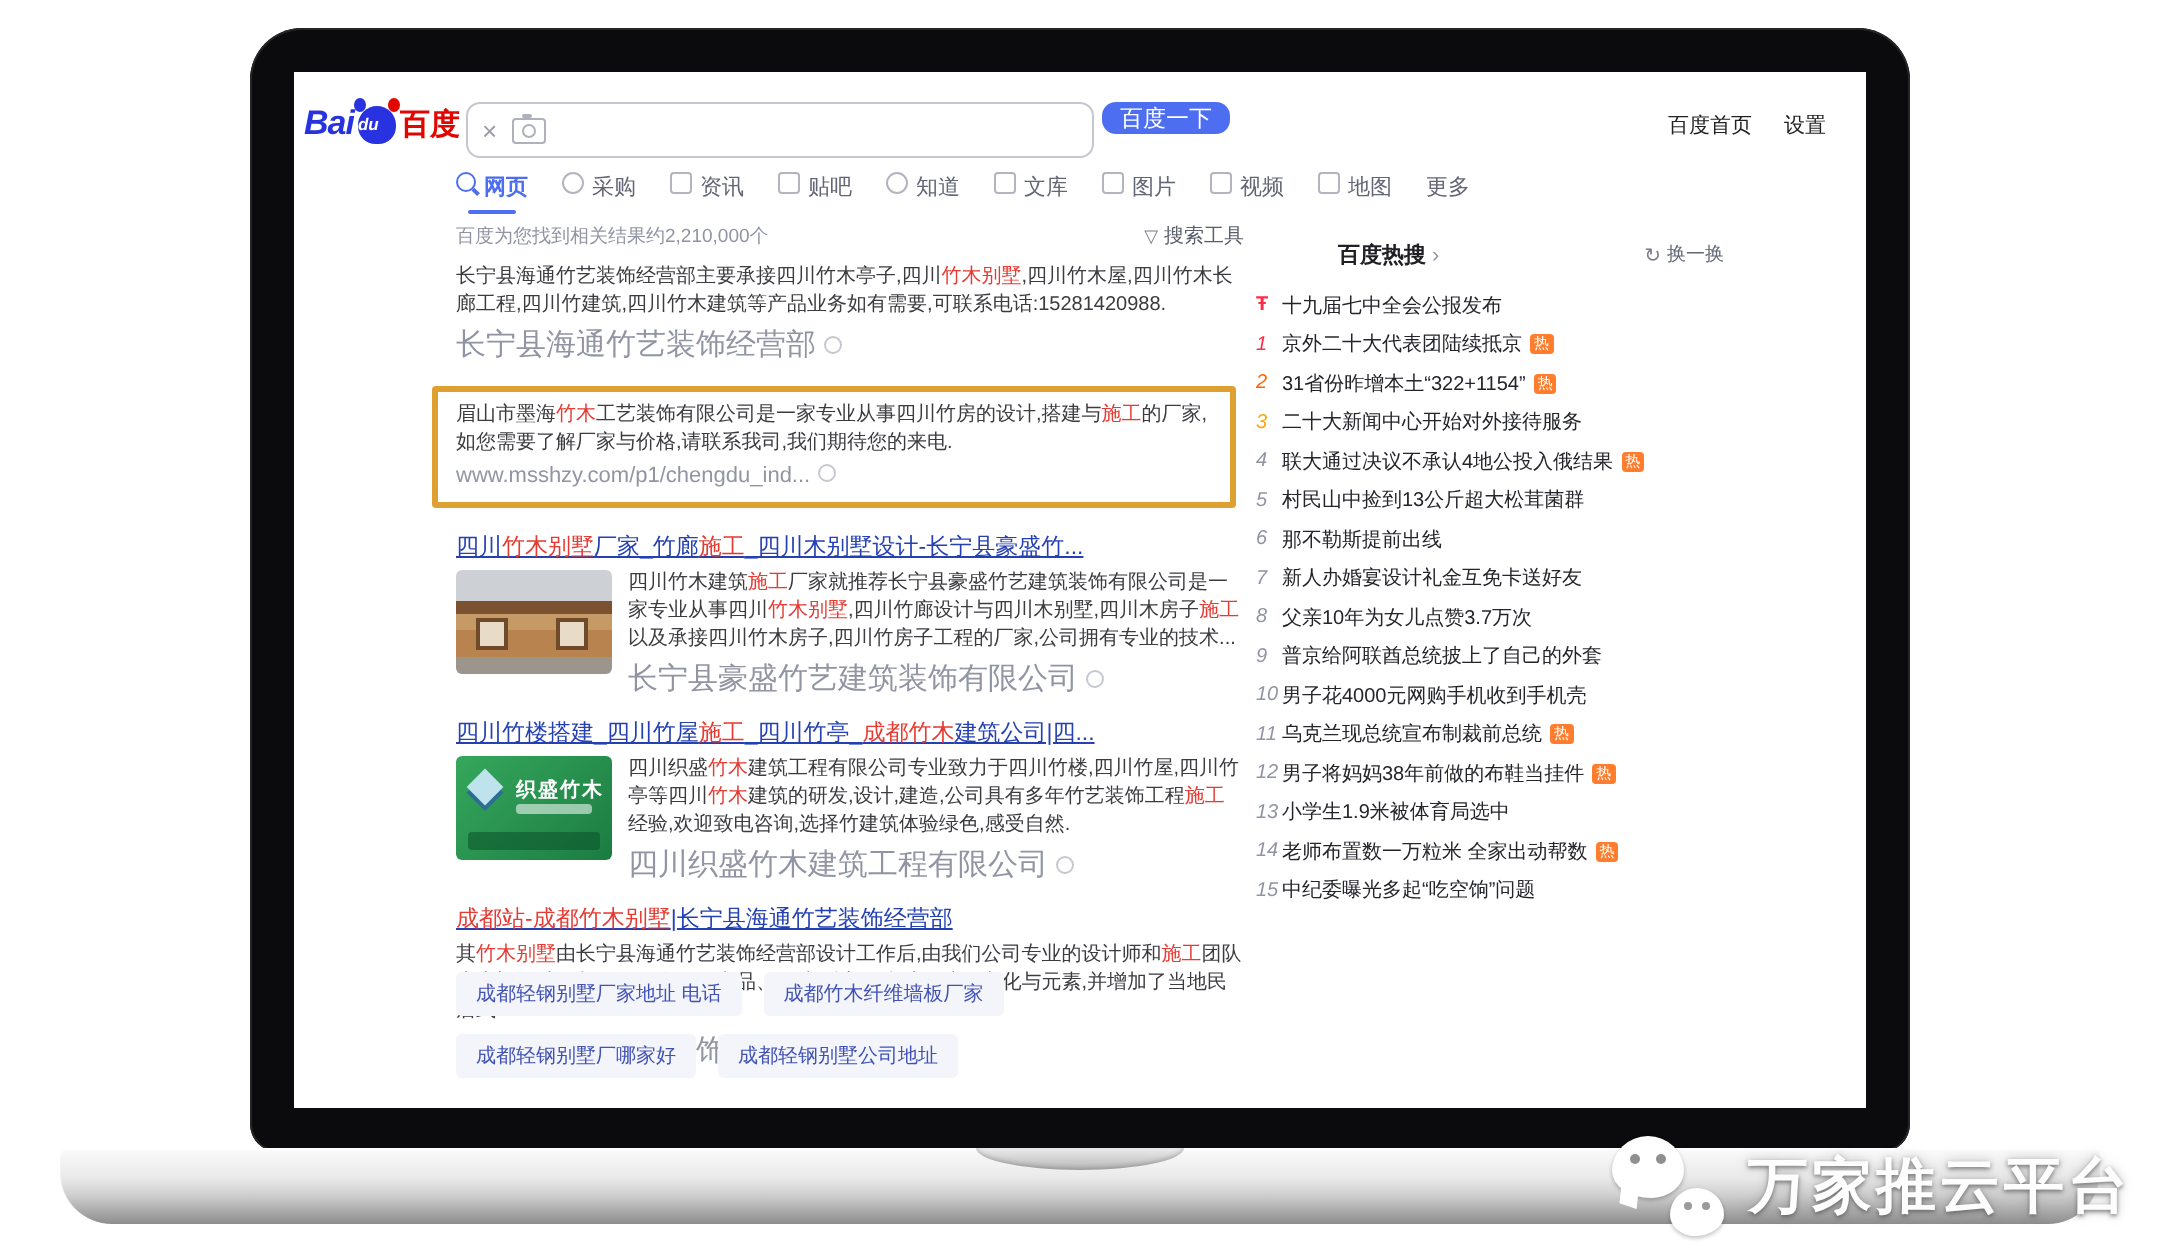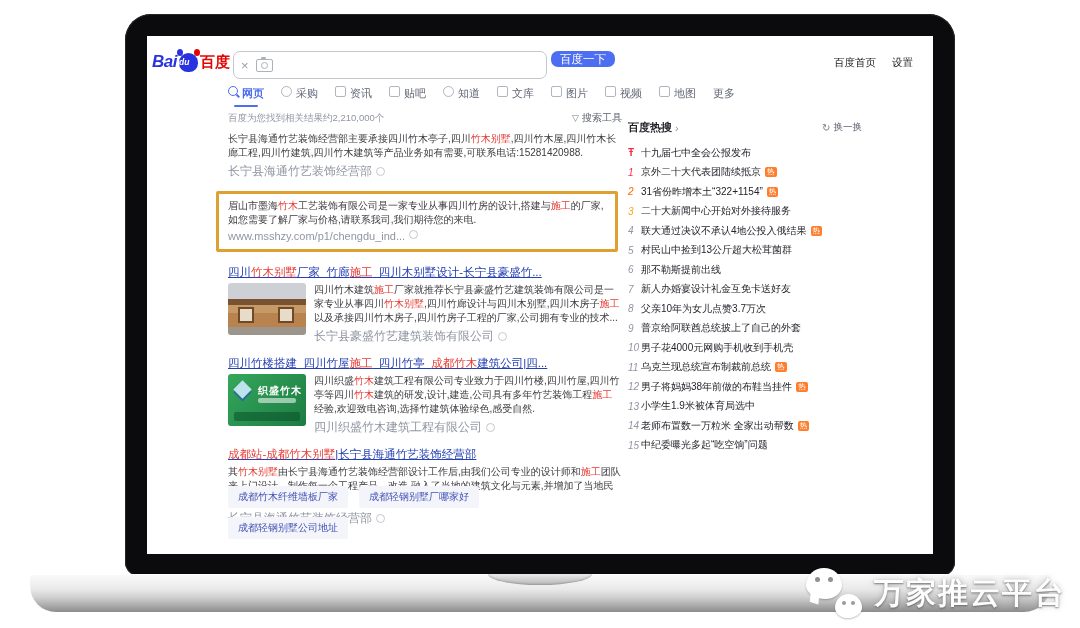--- a/index.html
+++ b/index.html
@@ -68,21 +68,21 @@
   .tools .funnel{font-size:9px;color:#7a7e8a;}
 
   
   .results{position:absolute;left:81px;top:96px;width:394px;}
   .result{margin-bottom:11px;}
   .r-title{font-size:11.5px;line-height:15px;color:#2440b3;text-decoration:underline;cursor:pointer;margin-bottom:3px;
     white-space:nowrap;overflow:hidden;}
   .r-title span.hl{color:#e53b33;}
   .r-desc{font-size:10px;line-height:14px;color:#3b3b40;}
   .r-desc span.hl{color:#e53b33;}
-  .r-src{margin-top:3px;font-size:12px;color:#9195a3;display:flex;align-items:center;gap:4px;cursor:pointer;}
+  .r-src{margin-top:3px;font-size:15px;color:#9195a3;display:flex;align-items:center;gap:4px;cursor:pointer;}
   .src-ico{width:7px;height:7px;border:1px solid #c6c8cf;border-radius:50%;display:inline-block;}
   .r-url{margin-top:3px;font-size:11px;color:#9195a3;display:flex;align-items:flex-start;gap:4px;}
   .result.boxed{border:3px solid #dfa032;border-radius:2px;padding:5px 9px 7px;margin-left:-12px;margin-right:4px;margin-top:5px;margin-bottom:13px;}
   .r-body{display:flex;gap:8px;}
   .r-text{flex:1;min-width:0;}
   .r-thumb{display:none;width:78px;height:52px;border-radius:3px;flex:0 0 auto;position:relative;overflow:hidden;}
   .r-thumb.card{display:block;background:linear-gradient(135deg,#35a75c,#1c7c42);}
   .r-thumb.card .diam{position:absolute;left:8px;top:9px;width:13px;height:13px;background:#bfe3ec;transform:rotate(45deg);box-shadow:2px 2px 0 #2b6e92;}
   .r-thumb.card .brand{position:absolute;left:30px;top:10px;color:#fff;font-weight:bold;font-size:10px;letter-spacing:1px;}
   .r-thumb.card .phone{position:absolute;left:30px;top:24px;width:38px;height:5px;background:rgba(255,255,255,.55);border-radius:2px;}
@@ -94,21 +94,21 @@
 
   
   .related{position:absolute;left:81px;top:450px;width:400px;}
   .related-title{font-size:10.5px;color:#222;margin-bottom:9px;}
   .chips{display:flex;flex-wrap:wrap;gap:9px 11px;width:360px;}
   .chip{background:#f4f5fa;color:#4152b5;font-size:10px;padding:4px 10px;border-radius:3px;cursor:pointer;white-space:nowrap;}
 
   
   .hot{position:absolute;left:481px;top:84px;width:234px;}
   .hot-head{display:flex;justify-content:space-between;align-items:center;}
-  .hot-title{font-size:11px;font-weight:bold;color:#1f1f25;display:flex;align-items:center;gap:3px;}
+  .hot-title{font-size:11px;font-weight:bold;color:#1f1f25;display:flex;align-items:center;gap:3px;margin-left:41px;}
   .hot-title .chev{color:#9195a3;font-weight:normal;font-size:11px;}
   .hot-refresh{font-size:9.5px;color:#626675;cursor:pointer;display:flex;align-items:center;gap:3px;}
   .hot-refresh .ric{font-size:10px;color:#7a7e8a;}
   .hot-list{margin-top:8px;}
   .hot-item{display:flex;align-items:center;height:19.5px;cursor:pointer;}
   .rank{width:13px;font-size:10px;color:#9195a3;flex:0 0 auto;font-style:italic;}
   .rank.rk-1{color:#fe2d46;}.rank.rk-2{color:#ff6600;}.rank.rk-3{color:#faa90e;}
   .rank.rk-top{color:#fe2d46;font-style:normal;font-weight:bold;}
   .rank.rk-top::before{content:"Ŧ";}
   .hot-text{font-size:10px;color:#24252b;white-space:nowrap;overflow:hidden;}
@@ -271,20 +271,21 @@
                 <div class="r-src">长宁县海通竹艺装饰经营部<span class="src-ico"></span></div>
 
               </div>
             </div>
           </div>
         </div>
 
       <div class="related">
         <div class="chips">
 
+            <span class="chip">成都轻钢别墅厂家地址 电话</span>
 
             <span class="chip">成都竹木纤维墙板厂家</span>
 
             <span class="chip">成都轻钢别墅厂哪家好</span>
 
             <span class="chip">成都轻钢别墅公司地址</span>
 
           </div>
       </div>
 

